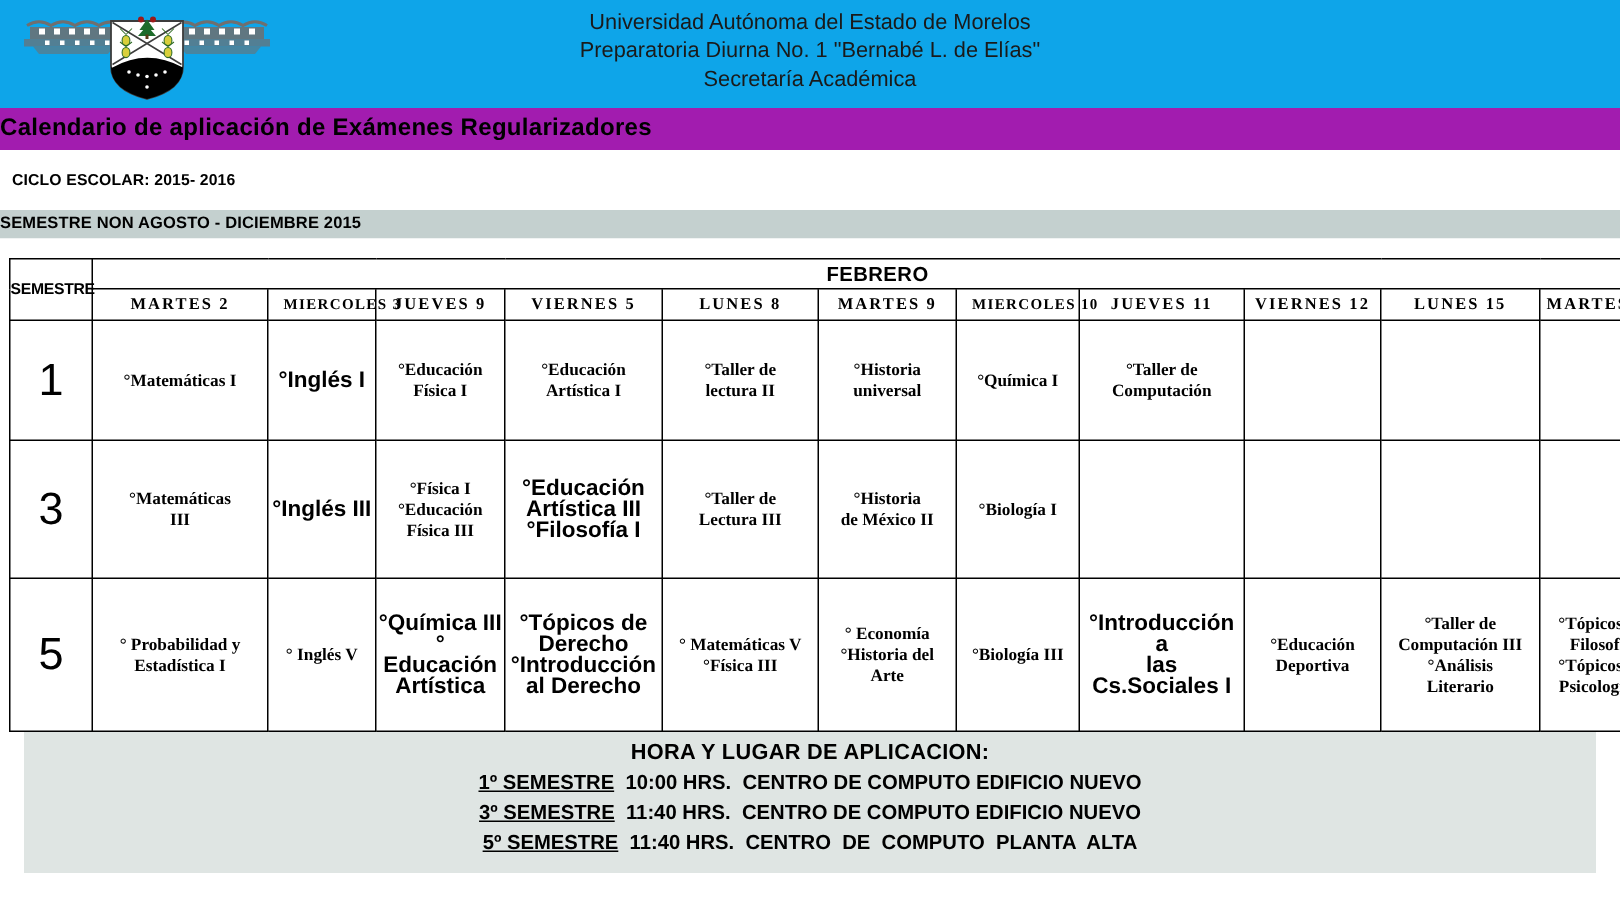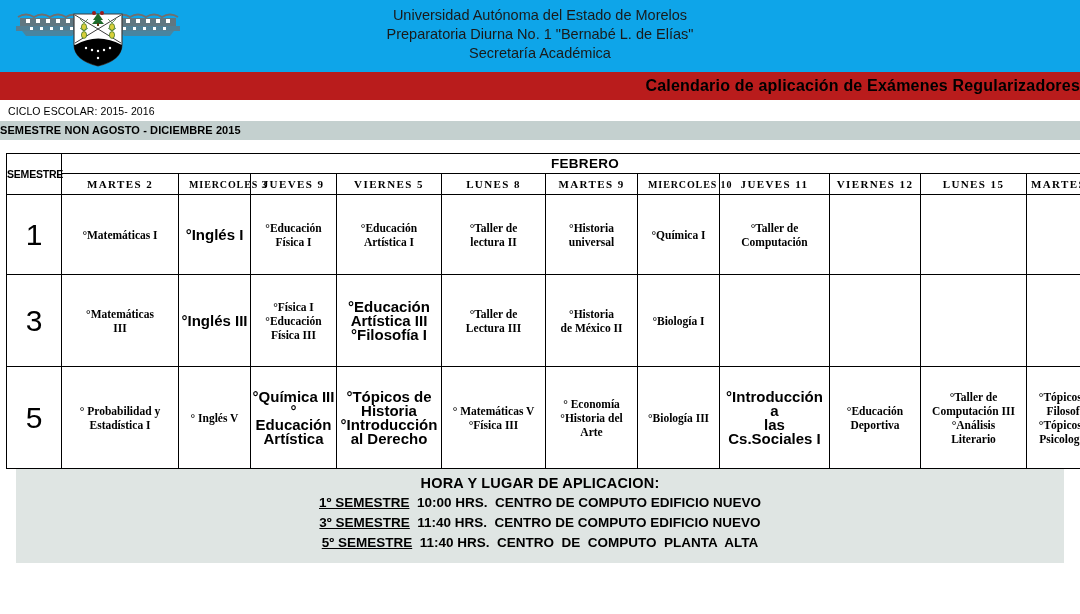--- a/index.html
+++ b/index.html
@@ -37,36 +37,36 @@
     top: 6px;
     text-align: center;
     font-family: "Liberation Sans", sans-serif;
     font-size: 14.5px;
     line-height: 19px;
     color: #1a1a1a;
   }
   .org-lines div { white-space: nowrap; }
 
   .title-band {
-    background: #b91c1c;
+    background: #a21caf;
     height: 28px;
     line-height: 28px;
-    text-align: right;
+    text-align: left;
     font-size: 16px;
     font-weight: bold;
     letter-spacing: .2px;
   }
 
   .ciclo-row {
-    height: 21px;
+    height: 40px;
     display: flex;
     align-items: center;
     padding-left: 8px;
     font-size: 10.5px;
-    font-weight: normal;
+    font-weight: bold;
     letter-spacing: .1px;
     background: #ffffff;
   }
 
   .semestre-band {
     background: #c4d0cf;
     height: 19px;
     line-height: 19px;
     text-align: left;
     padding-right: 6px;
@@ -379,21 +379,21 @@
           <td class="subject-cell">
             <span class="sub">° Inglés V</span>
           </td>
           <td class="subject-cell sans">
             <span class="sub">°Química III</span>
             <span class="sub">° Educación</span>
             <span class="sub">Artística</span>
           </td>
           <td class="subject-cell sans">
             <span class="sub">°Tópicos de</span>
-            <span class="sub">Historia</span>
+            <span class="sub">Derecho</span>
             <span class="sub">°Introducción</span>
             <span class="sub">al Derecho</span>
           </td>
           <td class="subject-cell">
             <span class="sub">° Matemáticas V</span>
             <span class="sub">°Física III</span>
           </td>
           <td class="subject-cell">
             <span class="sub">° Economía</span>
             <span class="sub">°Historia del</span>

